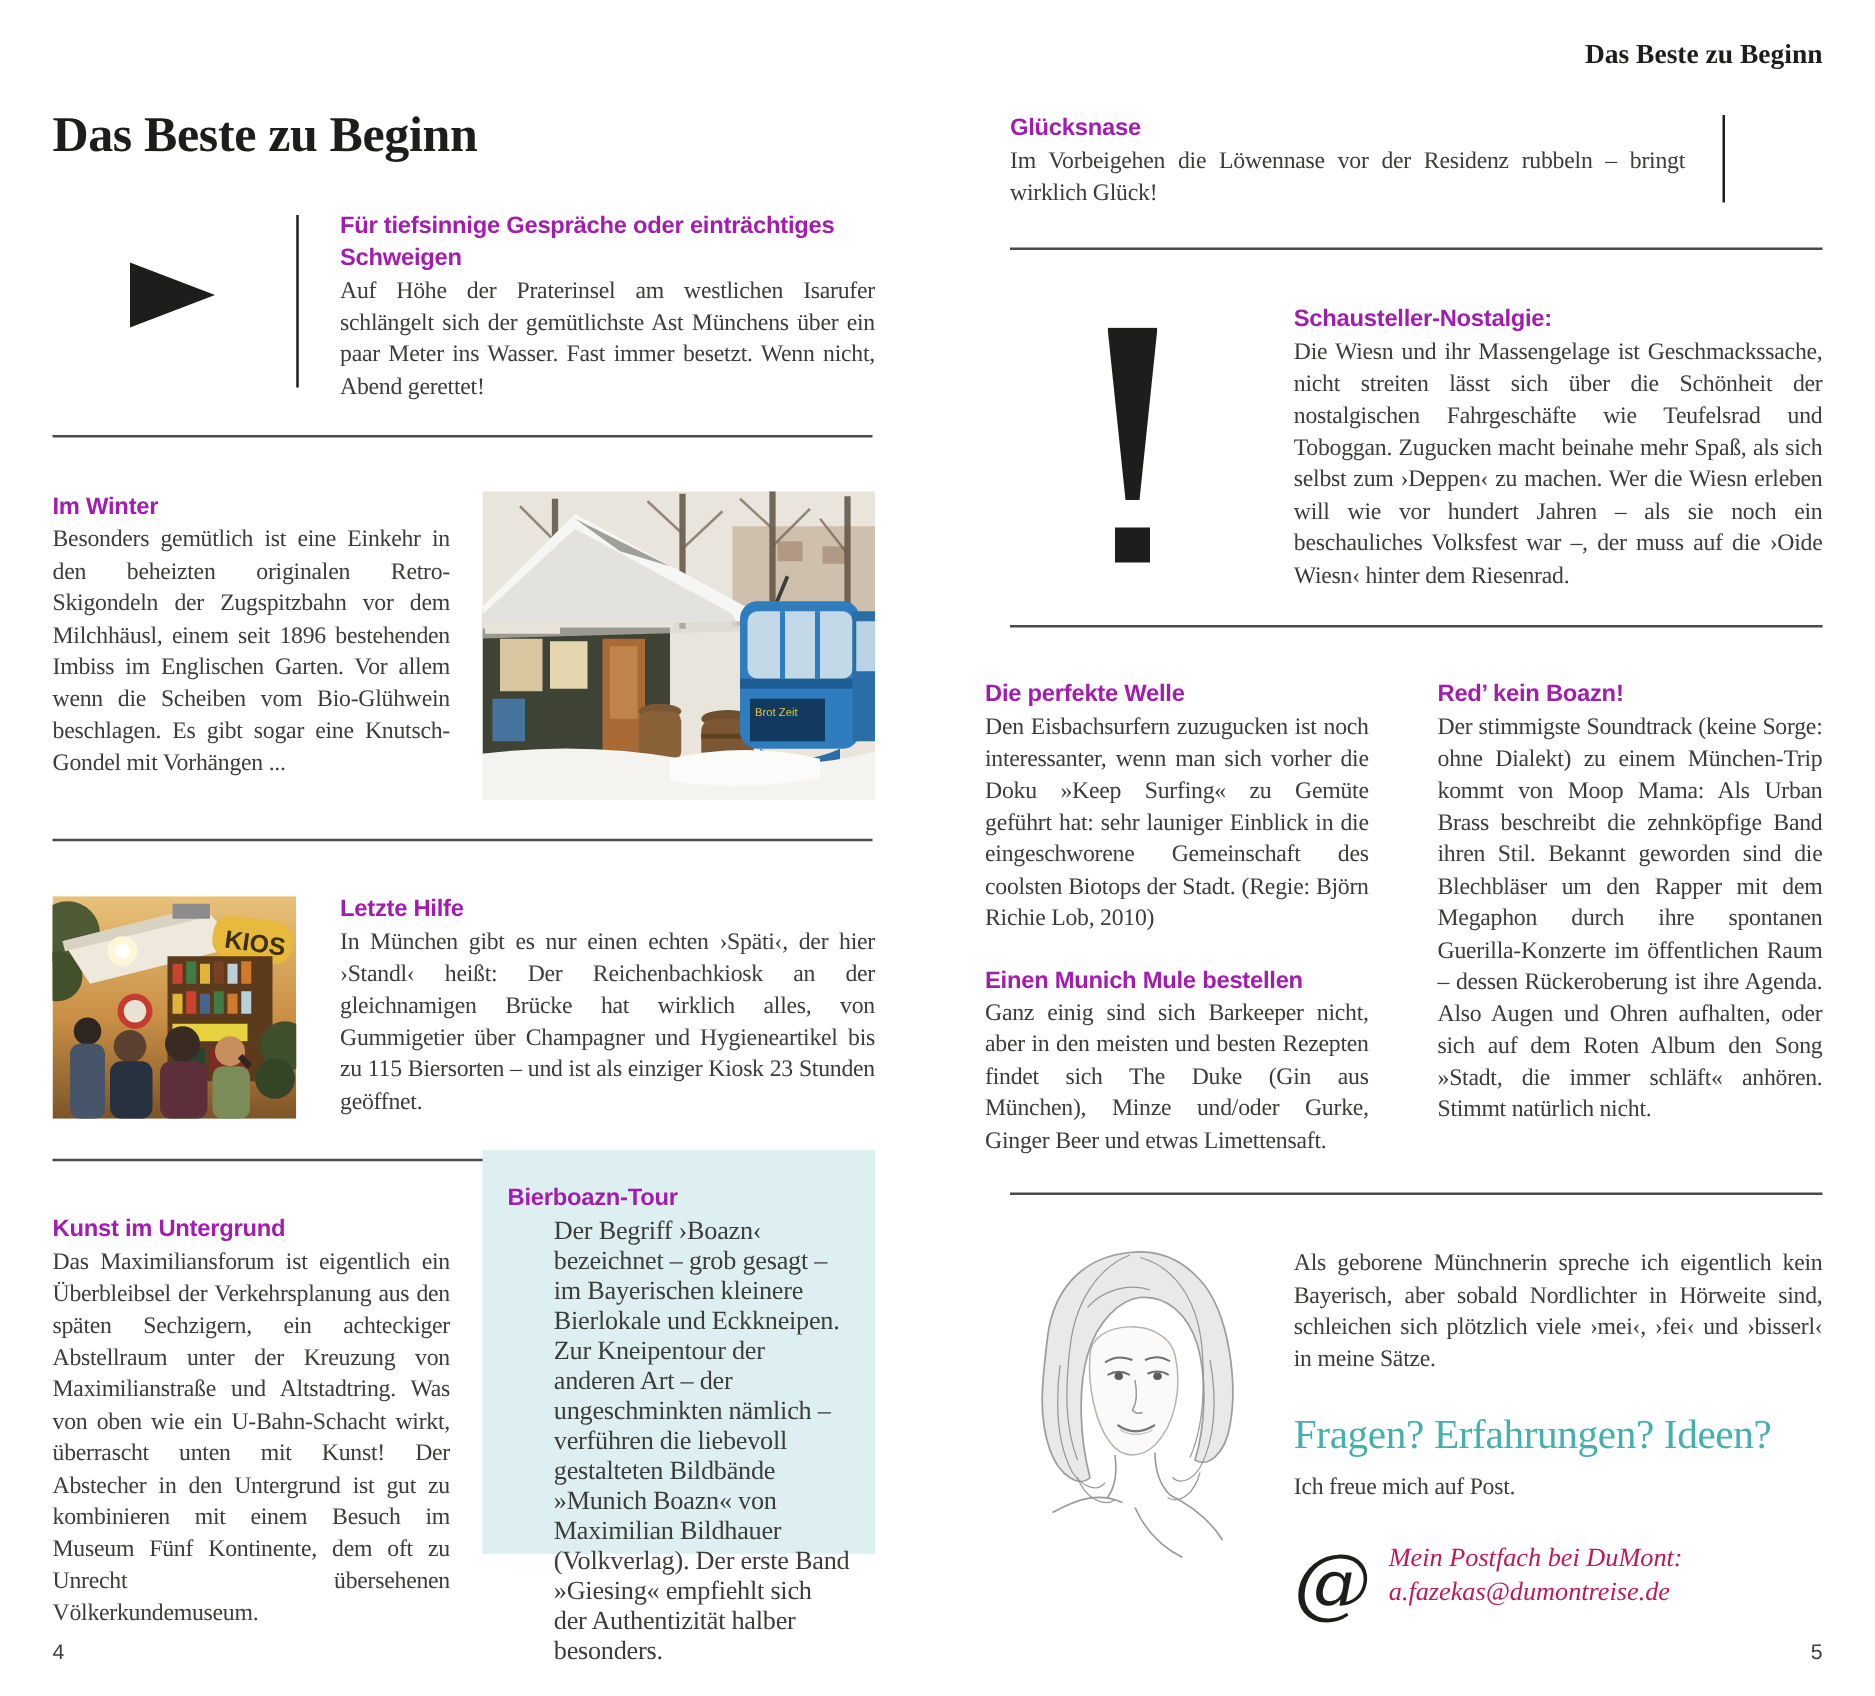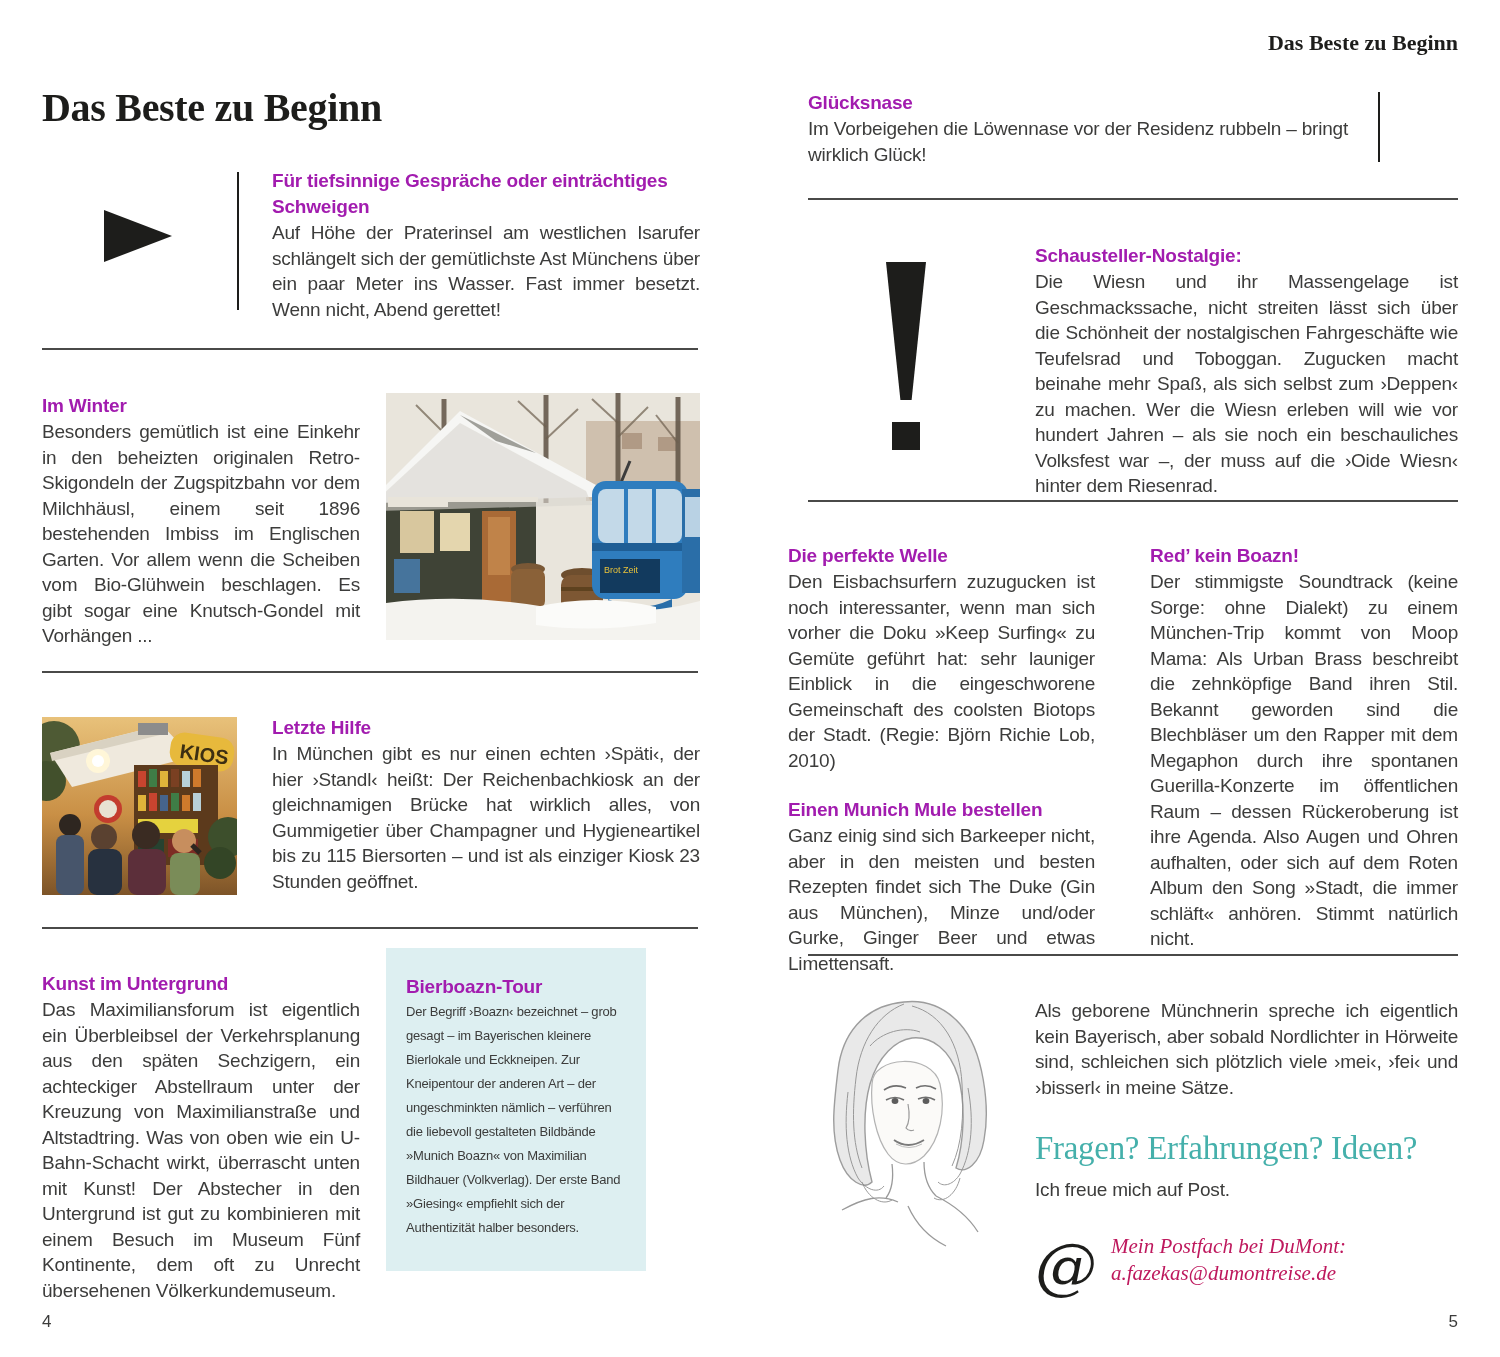--- a/index.html
+++ b/index.html
@@ -14,37 +14,37 @@
     font-family:"Liberation Serif", serif;font-weight:600;
     font-size:40px;letter-spacing:-.3px;color:#1d1d1b;
   }
   .running-head{
     font-family:"Liberation Serif", serif;font-weight:700;
     font-size:22px;color:#1d1d1b;text-align:right;
   }
   .sec-h{font-weight:700;font-size:19px;color:#a21caf;line-height:26px;letter-spacing:-.2px;}
   .body-t{
     font-size:19px;line-height:25.5px;color:#3c3c3b;text-align:justify;
-    letter-spacing:-.2px;hyphens:auto;-webkit-hyphens:auto;
+    letter-spacing:-.2px;hyphens:auto;font-family:Liberation Serif, serif;-webkit-hyphens:auto;
   }
   .body-t.no-just{text-align:left;}
   .hrule{height:1.5px;background:#4a4a48;}
   .vrule{width:1.5px;background:#1d1d1b;}
   .play-tri{
     width:0;height:0;border-top:26px solid transparent;border-bottom:26px solid transparent;
     border-left:68px solid #1d1d1b;
   }
   .excl-bar{
     width:40px;height:138px;background:#1d1d1b;
     clip-path:polygon(0 0,100% 0,64% 100%,36% 100%);
   }
   .excl-dot{width:28px;height:28px;background:#1d1d1b;margin:22px auto 0 auto;}
   .box-tip{background:#ddeff1;box-sizing:border-box;padding:26px 20px 20px 20px;}
   .box-tip .sec-h{font-size:19px;}
-  .box-tip .body-t{font-size:13px;line-height:24px;text-align:left;}
+  .box-tip .body-t{font-size:21px;line-height:24px;text-align:left;margin-left:37px;}
   .cta-h{
     font-family:"Liberation Serif", serif;font-size:33px;color:#45b0ab;
     letter-spacing:-.3px;font-weight:400;
   }
   .contact-it{
     font-family:"Liberation Serif", serif;font-style:italic;
     font-size:21px;line-height:27px;color:#be185d;
   }
   .at-glyph{
     font-family:"DejaVu Serif", serif;font-style:italic;font-size:62px;
@@ -209,21 +209,21 @@
   <p class="body-t">In München gibt es nur einen echten ›Späti‹, der hier ›Standl‹ heißt: Der Reichenbachkiosk an der gleichnamigen Brücke hat wirklich alles, von Gummigetier über Champagner und Hygieneartikel bis zu 115 Biersorten – und ist als einziger Kiosk 23 Stunden geöffnet.</p>
 </div>
 
 <div class="abs hrule" style="left:42px;top:927px;width:656px;"></div>
 
 <div class="abs" style="left:42px;top:971px;width:318px;">
   <h3 class="sec-h">Kunst im Untergrund</h3>
   <p class="body-t">Das Maximiliansforum ist eigentlich ein Überbleibsel der Verkehrsplanung aus den späten Sechzigern, ein achteckiger Abstellraum unter der Kreuzung von Maximilianstraße und Altstadtring. Was von oben wie ein U-Bahn-Schacht wirkt, überrascht unten mit Kunst! Der Abstecher in den Untergrund ist gut zu kombinieren mit einem Besuch im Museum Fünf Kontinente, dem oft zu Unrecht übersehenen Völkerkundemuseum.</p>
 </div>
 
-<div class="abs box-tip" style="left:386px;top:948px;width:260px;height:323px;">
+<div class="abs box-tip" style="left:386px;top:920px;width:314px;height:323px;">
   <h3 class="sec-h">Bierboazn-Tour</h3>
   <p class="body-t no-just">Der Begriff ›Boazn‹ bezeichnet – grob gesagt – im Bayerischen kleinere Bierlokale und Eckkneipen. Zur Kneipentour der anderen Art – der ungeschminkten nämlich – verführen die liebevoll gestalteten Bildbände »Munich Boazn« von Maximilian Bildhauer (Volkverlag). Der erste Band »Giesing« empfiehlt sich der Authentizität halber besonders.</p>
 </div>
 
 <div class="abs pagenum" style="left:42px;top:1312px;">4</div>
 
 <div class="abs running-head" style="left:1000px;top:30px;width:458px;">Das Beste zu Beginn</div>
 
 <div class="abs" style="left:808px;top:90px;width:540px;">
   <h3 class="sec-h">Glücksnase</h3>

